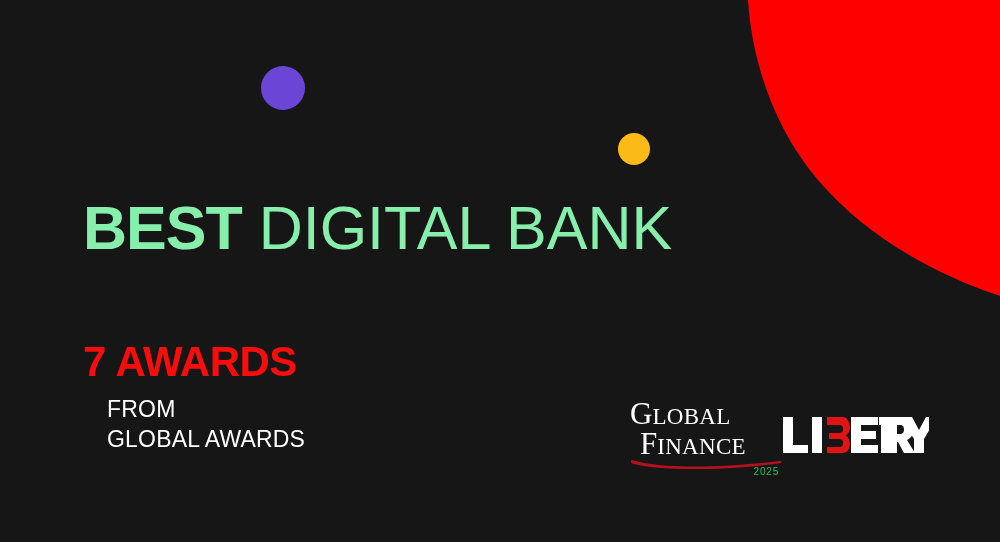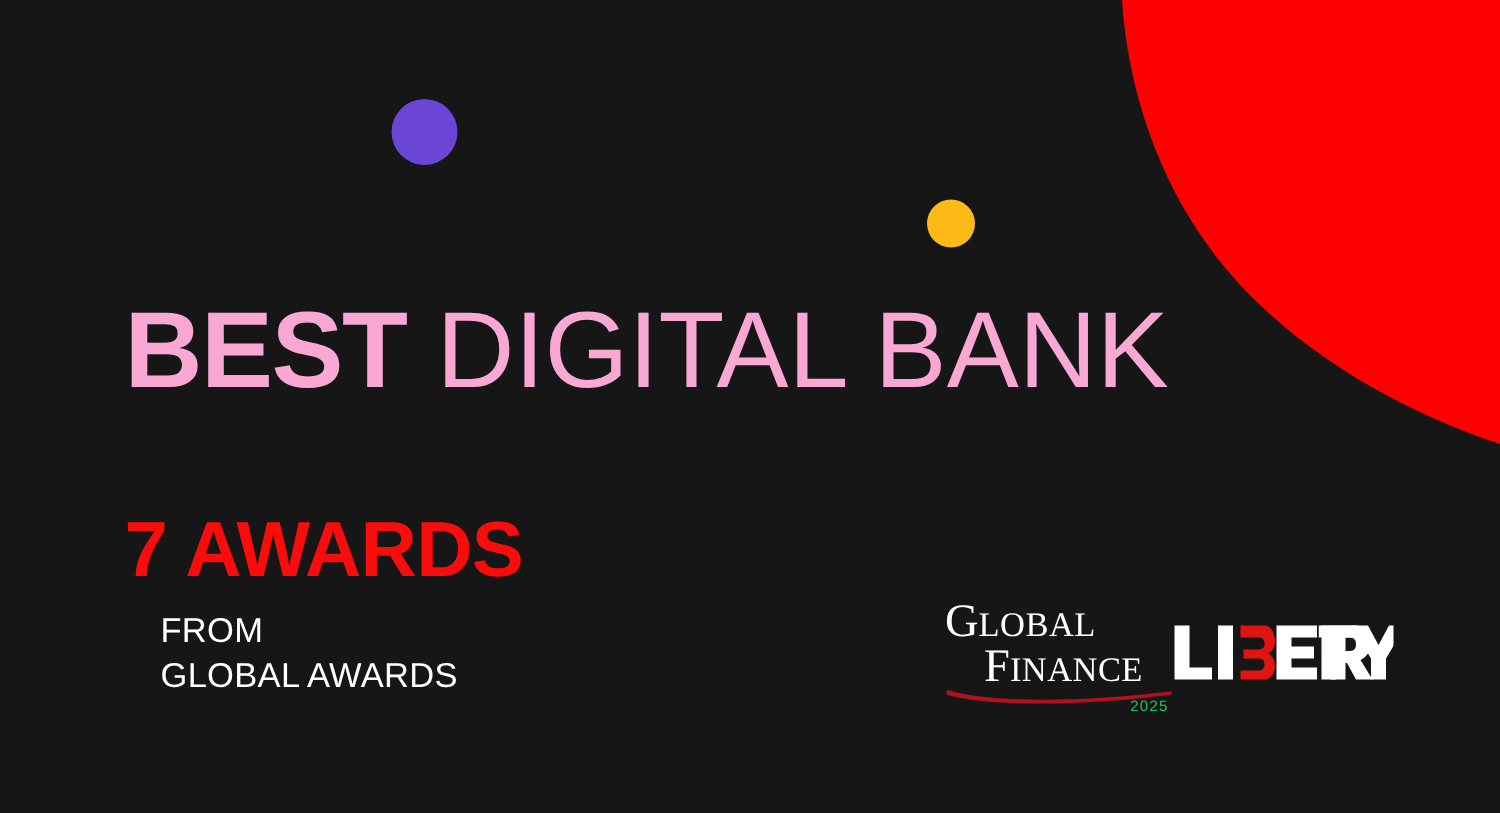--- a/index.html
+++ b/index.html
@@ -41,43 +41,43 @@
     width: 32px;
     height: 32px;
     background: #FBBA18;
   }
 
   
   .headline {
     position: absolute;
     left: 83px;
     top: 198px;
-    font-size: 72px;
+    font-size: 61px;
     line-height: 1;
-    color: #f9a8d4;
+    color: #86efac;
     letter-spacing: -0.5px;
     white-space: nowrap;
   }
   .headline .hl-strong {
     font-weight: 800;
     letter-spacing: -1px;
   }
   .headline .hl-light {
     font-weight: 400;
     letter-spacing: 0px;
   }
 
   
   .awards {
     position: absolute;
     left: 83px;
     top: 340px;
   }
   .awards-count {
-    font-size: 52px;
+    font-size: 42px;
     font-weight: 800;
     color: #F90C0C;
     letter-spacing: -0.5px;
     line-height: 1.05;
     white-space: nowrap;
   }
   .awards-from {
     margin-top: 10px;
     font-size: 23px;
     font-weight: 400;
@@ -107,21 +107,21 @@
     font-size: 31px;
   }
   .gf-word .rest {
     font-size: 23px;
     letter-spacing: 0.3px;
   }
   .gf-global {
     margin-left: 2px;
   }
   .gf-finance {
-    margin-left: 28px;
+    margin-left: 12px;
     margin-top: 1px;
   }
   .gf-swoosh {
     position: absolute;
     left: 2px;
     top: 56px;
     width: 152px;
     height: 14px;
   }
   .gf-year {

